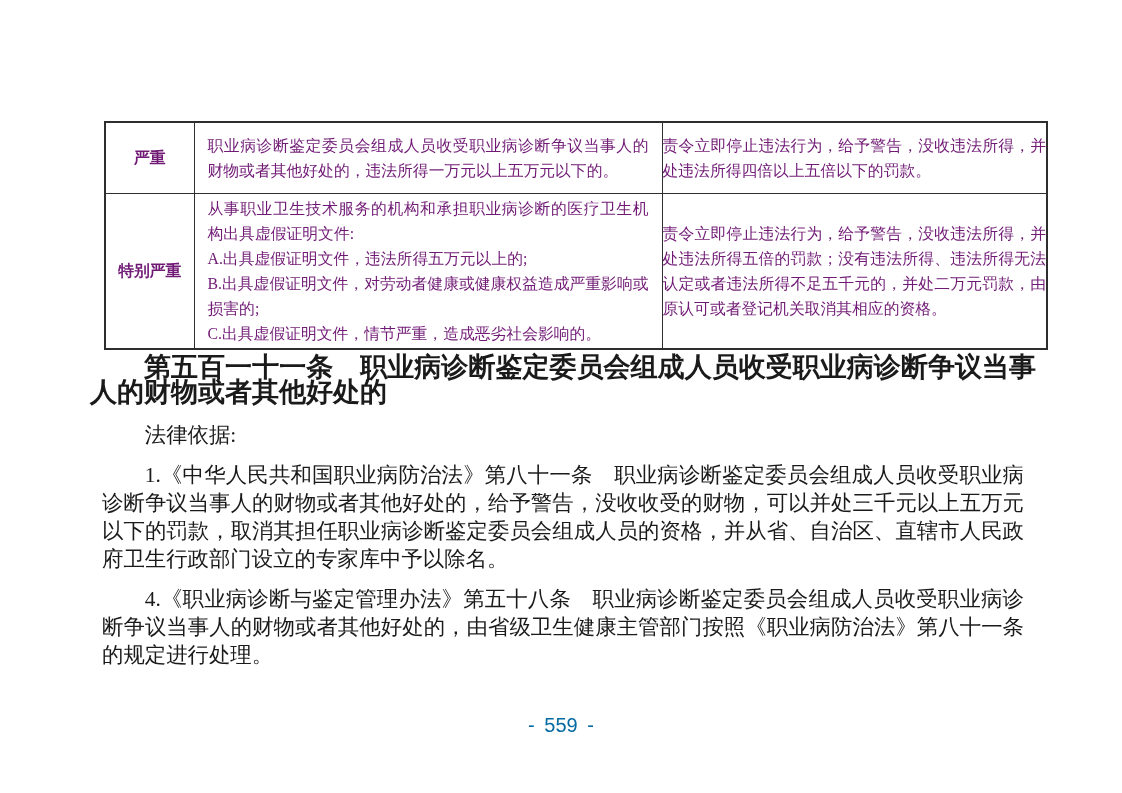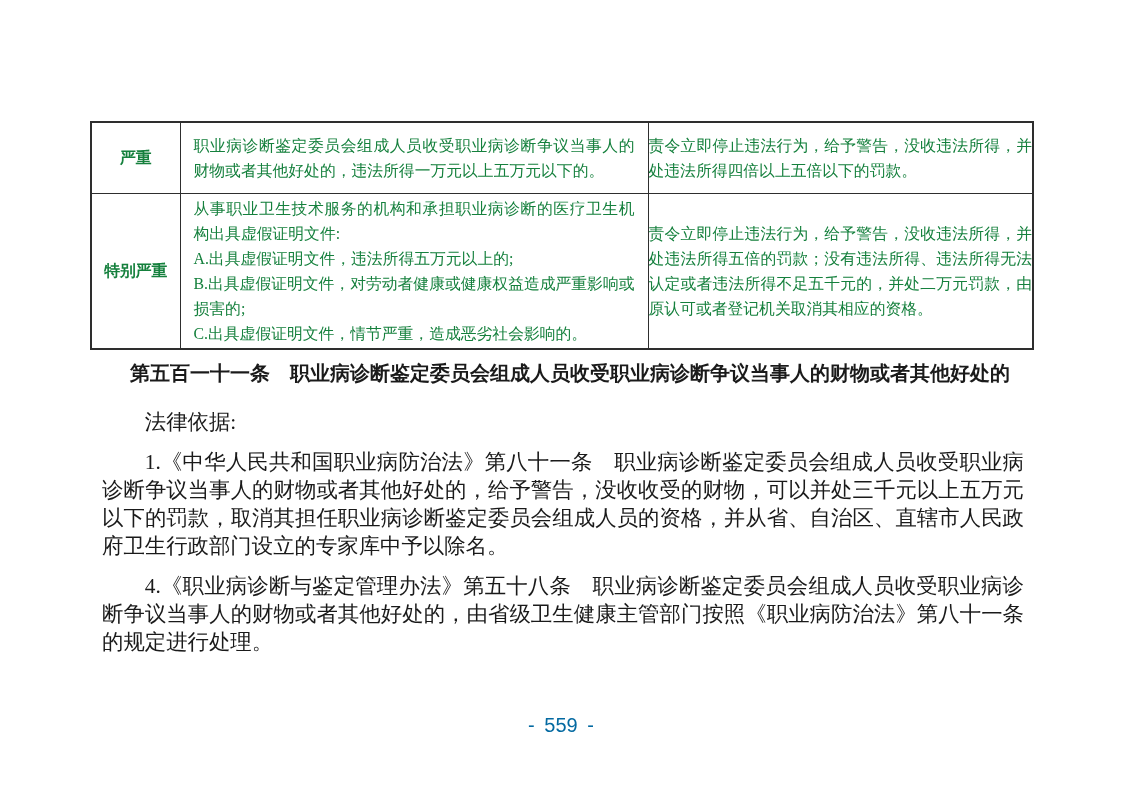--- a/index.html
+++ b/index.html
@@ -13,27 +13,27 @@
     overflow:hidden;
   }
   .content {
     position:absolute;
     left:90px; top:0;
     width:946px;
   }
 
   
   .severity-table {
-    margin:121px 0 0 0;
+    margin:121px 0 0 14px;
     width:942px;
     border-collapse:collapse;
     table-layout:fixed;
     font-size:15.8px;
     line-height:25px;
-    color:#15803d;
+    color:#701a75;
   }
   .severity-table td {
     border:1.5px solid #2e2e2e;
     vertical-align:middle;
     overflow:hidden;
   }
   .severity-table { border:2px solid #2e2e2e; }
   .row-1 { height:71px; }
   .row-2 { height:153px; }
   .severity-cell {
@@ -41,22 +41,22 @@
     font-weight:bold;
     padding:2px 2px;
   }
   .conduct-cell { padding:2px 13px; }
   .penalty-cell { padding:2px 0; }
   .jtext { text-align:justify; }
 
   
   .article-heading {
     margin:5px 0 16px 0;
-    font-size:20px;
-    line-height:37px;
+    font-size:27px;
+    line-height:25px;
     font-weight:bold;
     text-indent:2em;
     text-align:justify;
   }
   .body-par {
     margin:12px;
     font-size:21.4px;
     line-height:28px;
     text-indent:2em;
     text-align:justify;

